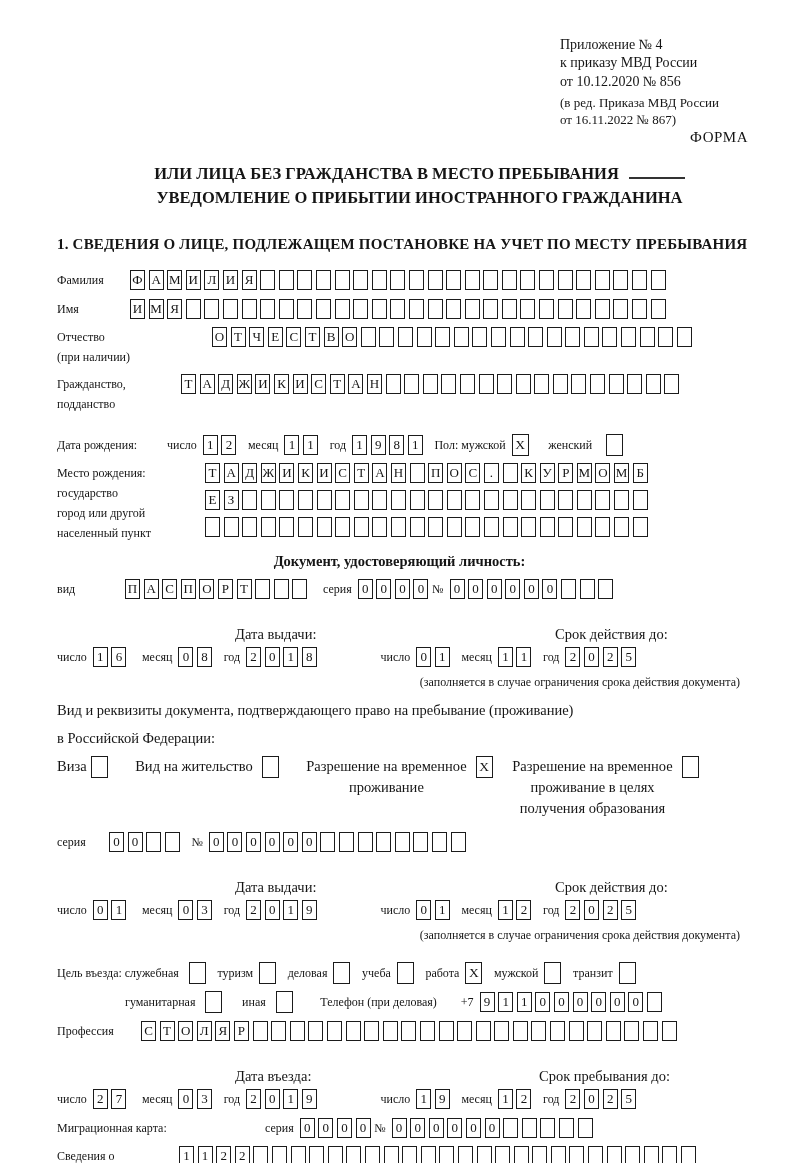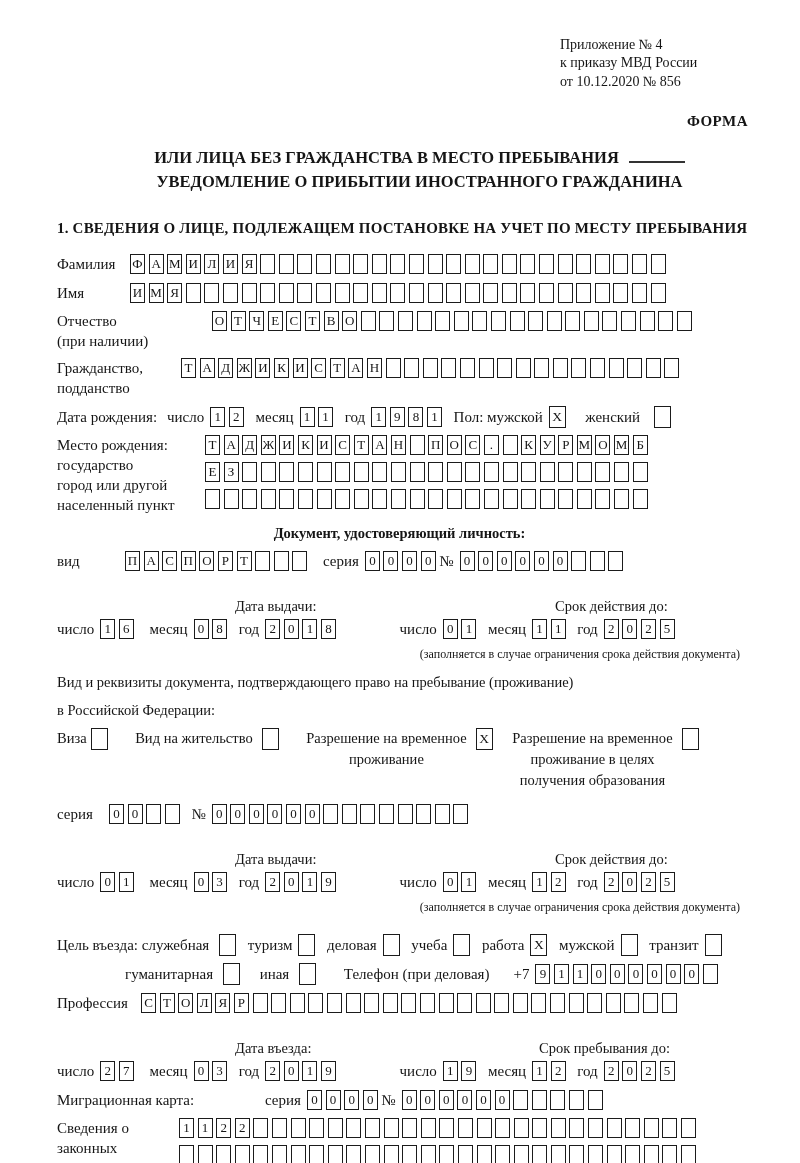--- a/index.html
+++ b/index.html
@@ -6,27 +6,27 @@
   html, body { background: #ffffff; }
   body {
     width: 800px; min-height: 1163px;
     font-family: "Liberation Serif", "DejaVu Serif", serif;
     color: #151515;
     padding: 36px 18px 24px 57px;
     position: relative;
   }
   .hdr-block { margin-left: 503px; font-size: 14px; line-height: 1.32; }
   .hdr-note { font-size: 13px; margin-top: 4px; line-height: 1.3; }
-  .forma { text-align: right; padding-right: 34px; font-weight: bold; font-size: 15px; margin-top: 22px; letter-spacing: .5px; }
+  .forma { text-align: right; padding-right: 34px; font-weight: normal; font-size: 15px; letter-spacing: .5px; }
   .title { text-align: center; font-weight: bold; font-size: 16.5px; margin-top: 16px; line-height: 1.45; }
   .title .uline { display: inline-block; width: 56px; border-bottom: 2px solid #333; height: 14px; margin-left: 10px; }
   .sec-head { font-weight: bold; font-size: 15px; margin-top: 26px; margin-bottom: 16px; letter-spacing: .2px; }
   .row { display: flex; align-items: center; margin-bottom: 7px; }
   .row.top { align-items: flex-start; }
-  .lbl { font-size: 15px; flex-shrink: 0; line-height: 22px; }
+  .lbl { font-size: 12px; flex-shrink: 0; line-height: 22px; }
   .lbl.two { line-height: 20px; }
   .boxes { display: inline-flex; flex-wrap: nowrap; }
   .box {
     width: 15px; height: 20px; border: 1.5px solid #1b1b1b; margin-right: 3.6px;
     display: inline-flex; align-items: center; justify-content: center;
     font-size: 13px; flex-shrink: 0; background: #fff;
   }
   .cbox .box { width: 17px; height: 22px; font-size: 13.5px; }
   .center-bold { text-align: center; font-weight: bold; font-size: 14.5px; margin: 10px 40px 8px 0; }
   .labels-pair { position: relative; height: 20px; font-size: 14.5px; margin-top: 26px; }
@@ -40,20 +40,24 @@
   .gap24 { margin-left: 24px; } .gap40 { margin-left: 40px; } .gap60 { margin-left: 60px; }
   .mr6 { margin-right: 6px; } .mr10 { margin-right: 10px; }
 </style>
 </head>
 <body>
 
 <div class="hdr-block">
   <div>Приложение № 4</div>
   <div>к приказу МВД России</div>
   <div>от 10.12.2020 № 856</div>
+  <div class="hdr-note">
+    <div>(в ред. Приказа МВД России</div>
+    <div>от 16.11.2022 № 867)</div>
+  </div>
 </div>
 
 <div class="forma">ФОРМА</div>
 
 <div class="title">
   <div><span>ИЛИ ЛИЦА БЕЗ ГРАЖДАНСТВА В МЕСТО ПРЕБЫВАНИЯ</span><span class="uline"></span></div>
   <div>УВЕДОМЛЕНИЕ О ПРИБЫТИИ ИНОСТРАННОГО ГРАЖДАНИНА</div>
 </div>
 
 <div class="sec-head">1. СВЕДЕНИЯ О ЛИЦЕ, ПОДЛЕЖАЩЕМ ПОСТАНОВКЕ НА УЧЕТ ПО МЕСТУ ПРЕБЫВАНИЯ</div>
@@ -192,21 +196,21 @@
       <span class="box"></span>
       <span class="box"></span>
       <span class="box"></span>
       <span class="box"></span>
       <span class="box"></span>
       <span class="box"></span>
       <span class="box"></span>
     </span>
 </div>
 
-<div class="row" style="margin-top:8px">
+<div class="row" style="margin-top:20px">
   <span class="lbl" style="width:110px">Дата рождения:</span>
   <span class="lbl mr6">число</span>
   <span class="boxes">
       <span class="box">1</span>
       <span class="box">2</span>
     </span>
   <span class="lbl mr6 gap8">месяц</span>
   <span class="boxes">
       <span class="box">1</span>
       <span class="box">1</span>

